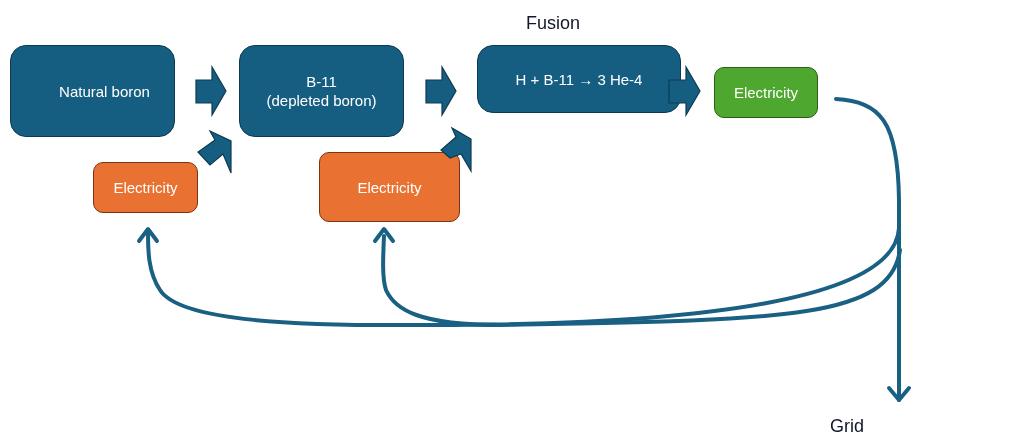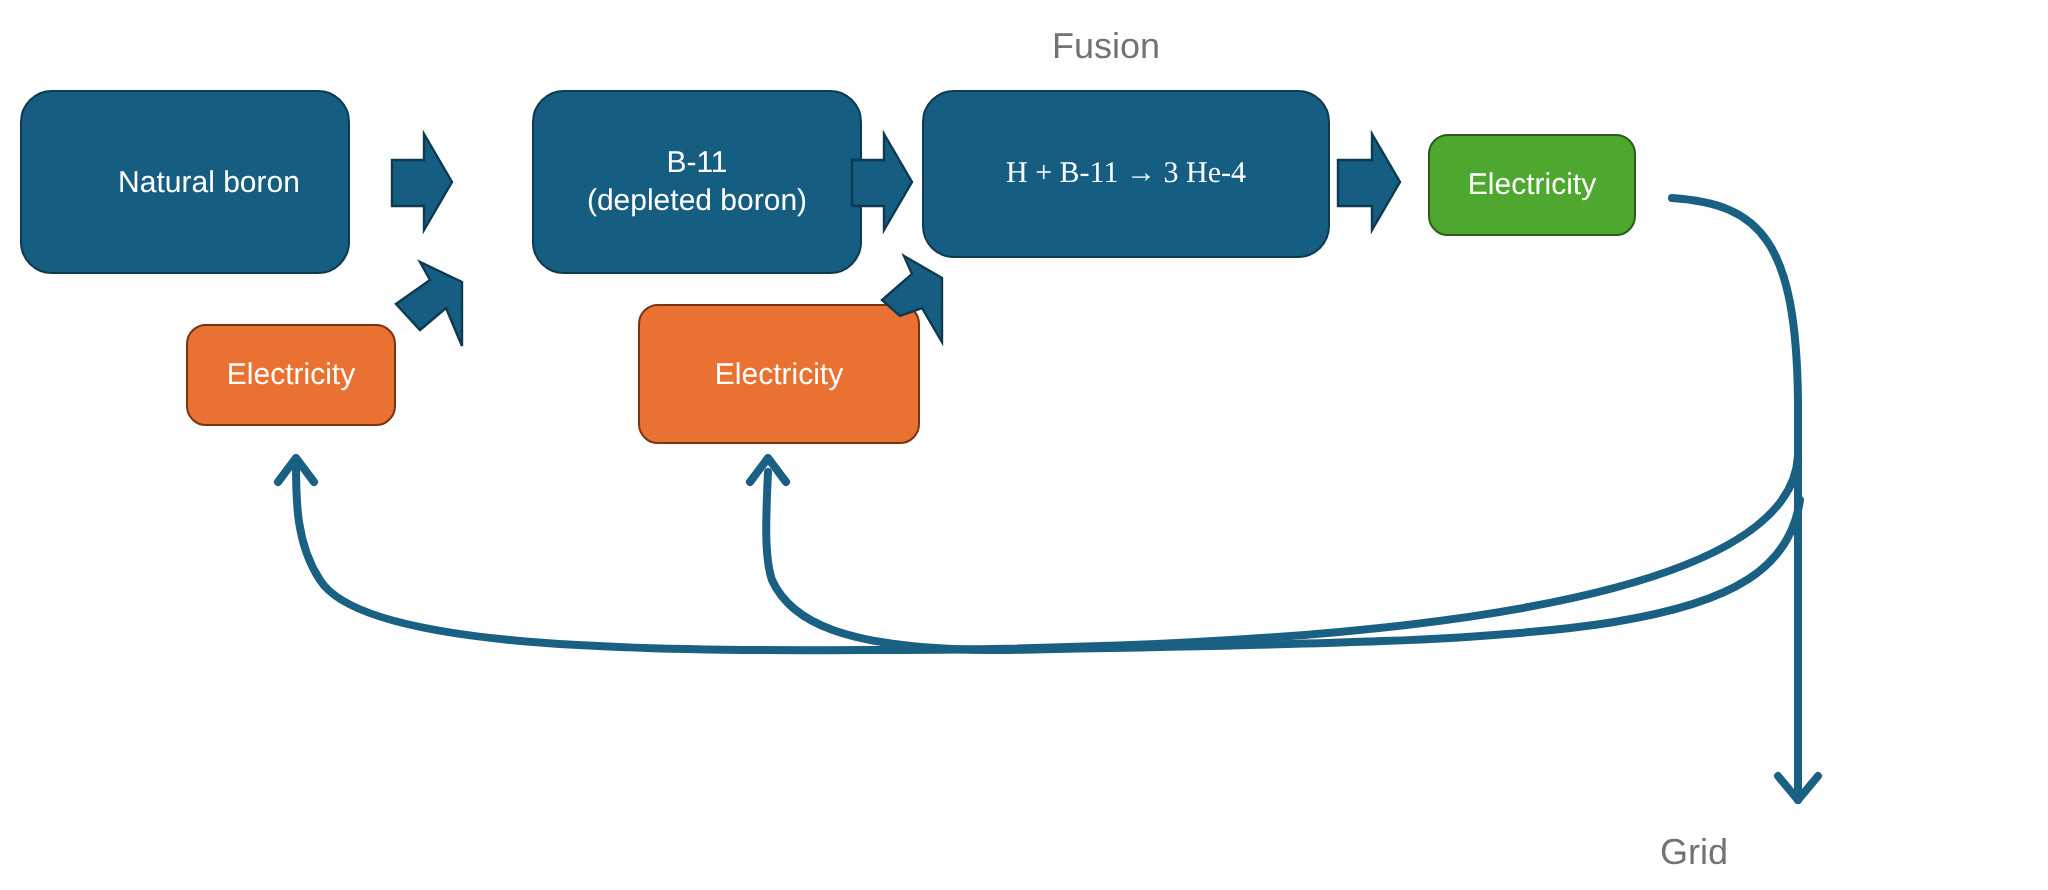--- a/index.html
+++ b/index.html
@@ -6,32 +6,32 @@
     body { width: 1024px; height: 445px; position: relative; overflow: hidden; font-family: "Liberation Sans", sans-serif; }
     .box {
       position: absolute; box-sizing: border-box;
       display: flex; align-items: center; justify-content: center; text-align: center;
       color: #ffffff; font-size: 15px; line-height: 19px; white-space: pre-line;
       border-radius: 16px;
     }
     .blue { background: #165E81; border: 1.5px solid #0E3A50; }
     .orange { background: #E97132; border: 1.5px solid #7A3412; border-radius: 10px; }
     .green { background: #4EA72E; border: 1.5px solid #2B5E18; border-radius: 10px; }
-    .label { position: absolute; color: #737373; font-size: 18px; }
+    .label { position: absolute; color: #0f172a; font-size: 18px; }
     svg.overlay { position: absolute; left: 0; top: 0; }
   </style>
 </head>
 <body>
 
 <div class="label" style="left:526px; top:13px;">Fusion</div>
 
 <div class="box blue" style="left:10px; top:45px; width:165px; height:92px;padding-left:24px;">Natural boron</div>
-<div class="box blue" style="left:266px; top:45px; width:165px; height:92px;">B-11
+<div class="box blue" style="left:239px; top:45px; width:165px; height:92px;">B-11
 (depleted boron)</div>
-<div class="box blue" style="left:461px; top:45px; width:204px; height:84px;font-family:Liberation Serif, serif;">H + B-11 → 3 He-4</div>
+<div class="box blue" style="left:477px; top:45px; width:204px; height:68px;">H + B-11 → 3 He-4</div>
 
 <div class="box orange" style="left:93px; top:162px; width:105px; height:51px;">Electricity</div>
 <div class="box orange" style="left:319px; top:152px; width:141px; height:70px;">Electricity</div>
 <div class="box green" style="left:714px; top:67px; width:104px; height:51px;">Electricity</div>
 
 <div class="label" style="left:830px; top:416px;">Grid</div>
 
 <svg class="overlay" width="1024" height="445" viewBox="0 0 1024 445">
   <g fill="#165E81" stroke="#0E3A50" stroke-width="1.2" stroke-linejoin="miter">
 

